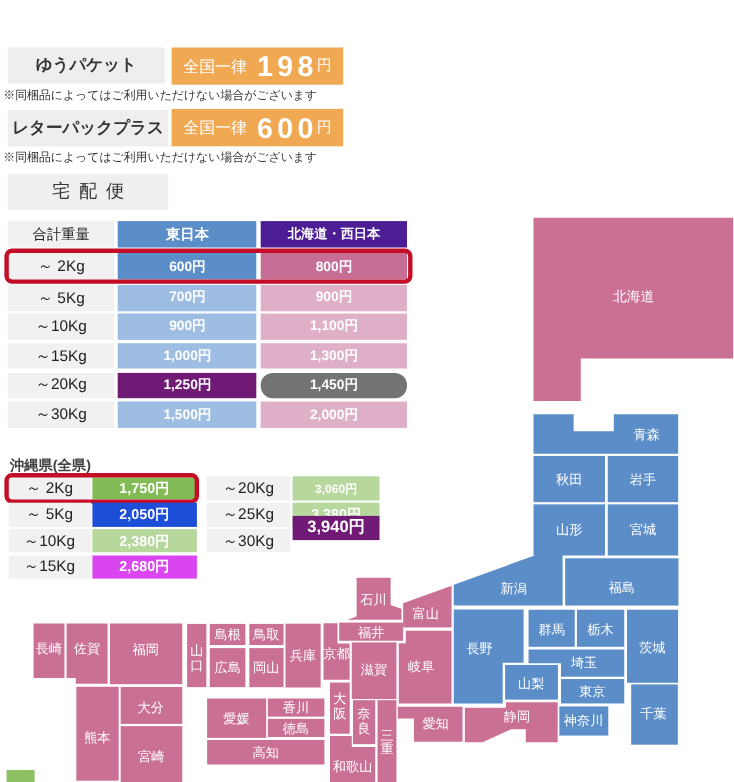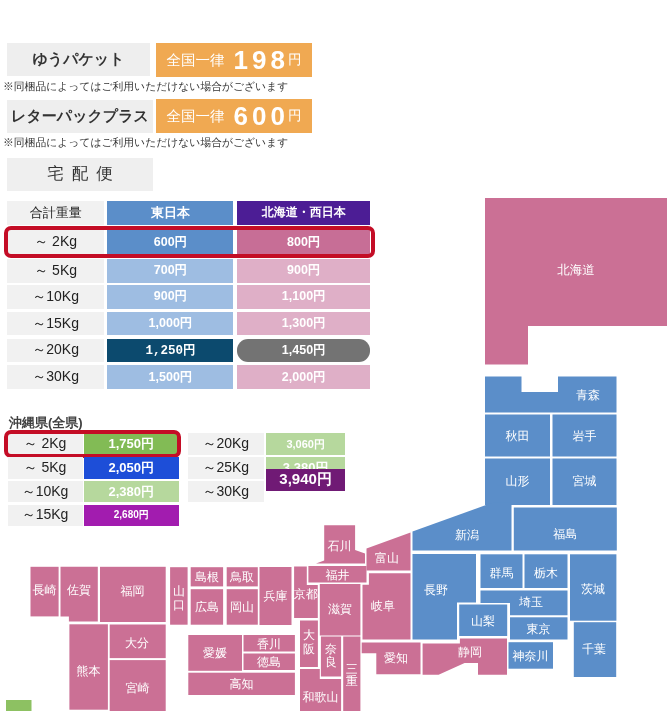--- a/index.html
+++ b/index.html
@@ -55,42 +55,42 @@
 
   <div class="cell lab" style="left:7px;top:242.3px;width:97.3px;height:23.3px;">～10Kg</div>
   <div class="cell val" style="left:107.4px;top:242.3px;width:126.1px;height:23.3px;background:#9ebde2;">900円</div>
   <div class="cell val" style="left:237px;top:242.3px;width:133.4px;height:23.3px;background:#dfafc7;">1,100円</div>
 
   <div class="cell lab" style="left:7px;top:268.9px;width:97.3px;height:23.3px;">～15Kg</div>
   <div class="cell val" style="left:107.4px;top:268.9px;width:126.1px;height:23.3px;background:#9ebde2;">1,000円</div>
   <div class="cell val" style="left:237px;top:268.9px;width:133.4px;height:23.3px;background:#dfafc7;">1,300円</div>
 
   <div class="cell lab" style="left:7px;top:295.6px;width:97.3px;height:23.3px;">～20Kg</div>
-  <div class="cell val" style="left:107.4px;top:295.6px;width:126.1px;height:23.3px;background:#0c4a6e;font-family:Liberation Mono, monospace;">1,250円</div>
+  <div class="cell val" style="left:107.4px;top:295.6px;width:126.1px;height:23.3px;background:#701a75;">1,250円</div>
   <div class="cell val" style="left:237px;top:295.6px;width:133.4px;height:23.3px;background:#737373;border-radius:11px;">1,450円</div>
 
   <div class="cell lab" style="left:7px;top:322.4px;width:97.3px;height:23.3px;">～30Kg</div>
   <div class="cell val" style="left:107.4px;top:322.4px;width:126.1px;height:23.3px;background:#9ebde2;">1,500円</div>
   <div class="cell val" style="left:237px;top:322.4px;width:133.4px;height:23.3px;background:#dfafc7;">2,000円</div>
 
   <div class="abs" style="left:9px;top:371px;font-size:13px;font-weight:bold;color:#404040;">沖縄県(全県)</div>
 
   <div class="cell lab" style="left:7.5px;top:391px;width:75px;height:20px;">～ 2Kg</div>
   <div class="cell val" style="left:83.5px;top:391px;width:95.5px;height:20px;background:#82bb55;font-size:13px;">1,750円</div>
 
   <div class="redring" style="left:3.9px;top:387.4px;width:177.5px;height:27.4px;"></div>
 
   <div class="cell lab" style="left:7.5px;top:414.1px;width:75px;height:21.6px;">～ 5Kg</div>
   <div class="cell val" style="left:83.5px;top:414.1px;width:95.5px;height:21.6px;background:#1d4ed8;font-size:13px;">2,050円</div>
 
   <div class="cell lab" style="left:7.5px;top:437.9px;width:75px;height:21.6px;">～10Kg</div>
   <div class="cell val" style="left:83.5px;top:437.9px;width:95.5px;height:21.6px;background:#b6d89d;font-size:13px;">2,380円</div>
 
   <div class="cell lab" style="left:7.5px;top:461.6px;width:75px;height:21.6px;">～15Kg</div>
-  <div class="cell val" style="left:83.5px;top:461.6px;width:95.5px;height:21.6px;background:#a21caf;font-size:10px;">2,680円</div>
+  <div class="cell val" style="left:83.5px;top:461.6px;width:95.5px;height:21.6px;background:#d946ef;font-size:13px;">2,680円</div>
 
   <div class="cell lab" style="left:188px;top:390.4px;width:75.6px;height:21.6px;">～20Kg</div>
   <div class="cell val" style="left:266.3px;top:390.4px;width:78.7px;height:21.6px;background:#b6d89d;font-size:11px;">3,060円</div>
 
   <div class="cell lab" style="left:188px;top:414.1px;width:75.6px;height:21.6px;">～25Kg</div>
   <div class="cell val" style="left:266.3px;top:414.1px;width:78.7px;height:21.6px;background:#b6d89d;font-size:13px;">3,380円</div>
 
   <div class="cell lab" style="left:188px;top:437.9px;width:75.6px;height:21.6px;">～30Kg</div>
   <div class="cell val" style="left:266.3px;top:426px;width:78.7px;height:21.6px;background:#701a75;font-size:15px;">3,940円</div>
 

